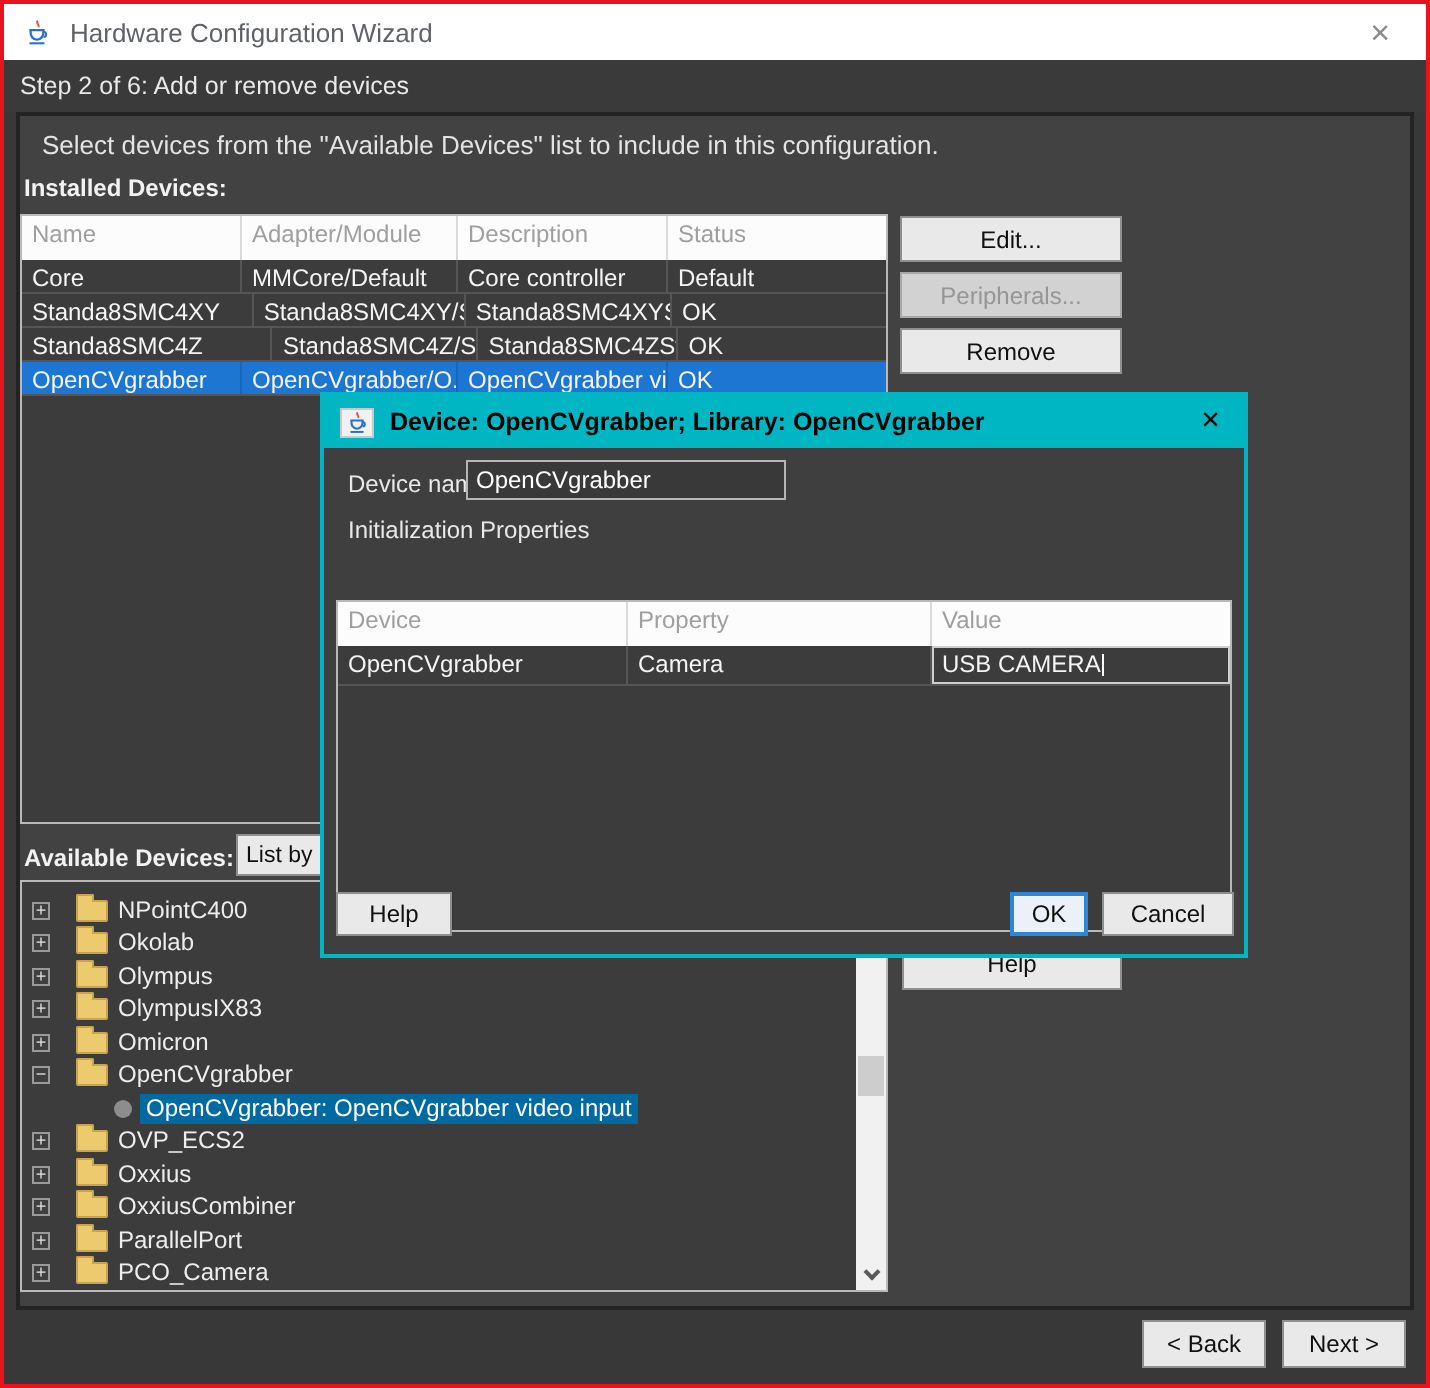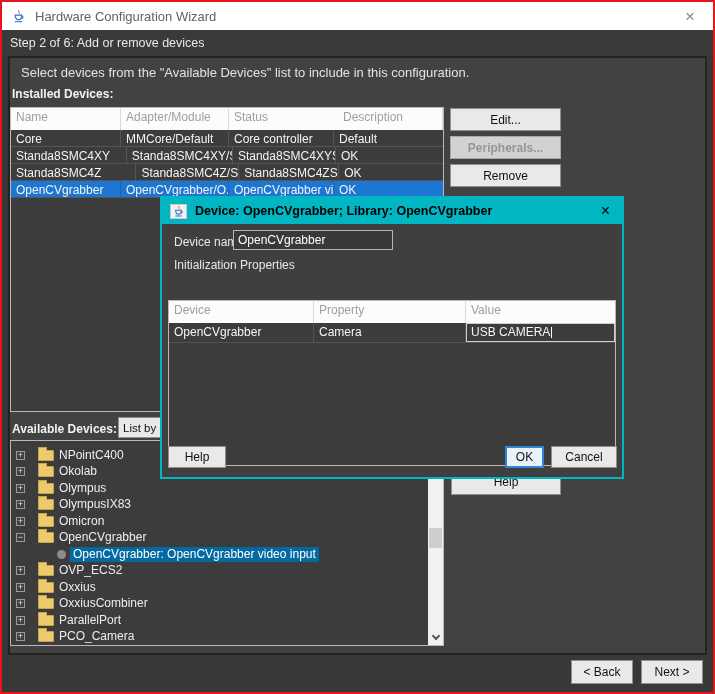--- a/index.html
+++ b/index.html
@@ -101,22 +101,22 @@
 
   <div class="panel">
 
     <div class="instruction">Select devices from the "Available Devices" list to include in this configuration.</div>
     <div class="sec-label" style="left:4px; top:31px;">Installed Devices:</div>
 
     <div class="tbl" style="left:2px; top:51px; width:434px; height:305px;">
       <div class="tr head">
         <div class="td" style="width:110px">Name</div>
         <div class="td" style="width:108px">Adapter/Module</div>
+        <div class="td" style="width:105px">Description</div>
         <div class="td" style="width:109px; border-right:none">Status</div>
-        <div class="td" style="width:105px">Description</div>
       </div>
       <div class="tr data">
         <div class="td" style="width:110px">Core</div>
         <div class="td" style="width:108px">MMCore/Default</div>
         <div class="td" style="width:105px">Core controller</div>
         <div class="td" style="width:109px; border-right:none">Default</div>
       </div>
       <div class="tr data">
         <div class="td" style="width:118px">Standa8SMC4XY</div>
         <div class="td" style="width:108px">Standa8SMC4XY/S...</div>
@@ -132,21 +132,21 @@
       <div class="tr data sel">
         <div class="td" style="width:110px">OpenCVgrabber</div>
         <div class="td" style="width:108px">OpenCVgrabber/O...</div>
         <div class="td" style="width:105px">OpenCVgrabber vi...</div>
         <div class="td" style="width:109px; border-right:none">OK</div>
       </div>
       <div class="filler"></div>
     </div>
 
     <div class="btn" style="left:442px; top:52px; width:111px; height:23px;">Edit...</div>
-    <div class="btn disabled" style="left:442px; top:80px; width:111px; height:23px;font-weight:bold;">Peripherals...</div>
+    <div class="btn disabled" style="left:442px; top:80px; width:111px; height:23px;">Peripherals...</div>
     <div class="btn" style="left:442px; top:108px; width:111px; height:23px;">Remove</div>
 
     <div class="btn" style="left:443px; top:412px; width:110px; height:27px;">Help</div>
 
     <div class="sec-label" style="left:4px; top:366px;">Available Devices:</div>
     <div class="btn" style="left:110px; top:361px; width:95px; height:21px; justify-content:flex-start; padding-left:4px; font-size:11.5px;">List by M</div>
 
     <div class="tree">
       <div class="titem" style="top:6px">
         <span class="expander">+</span>

